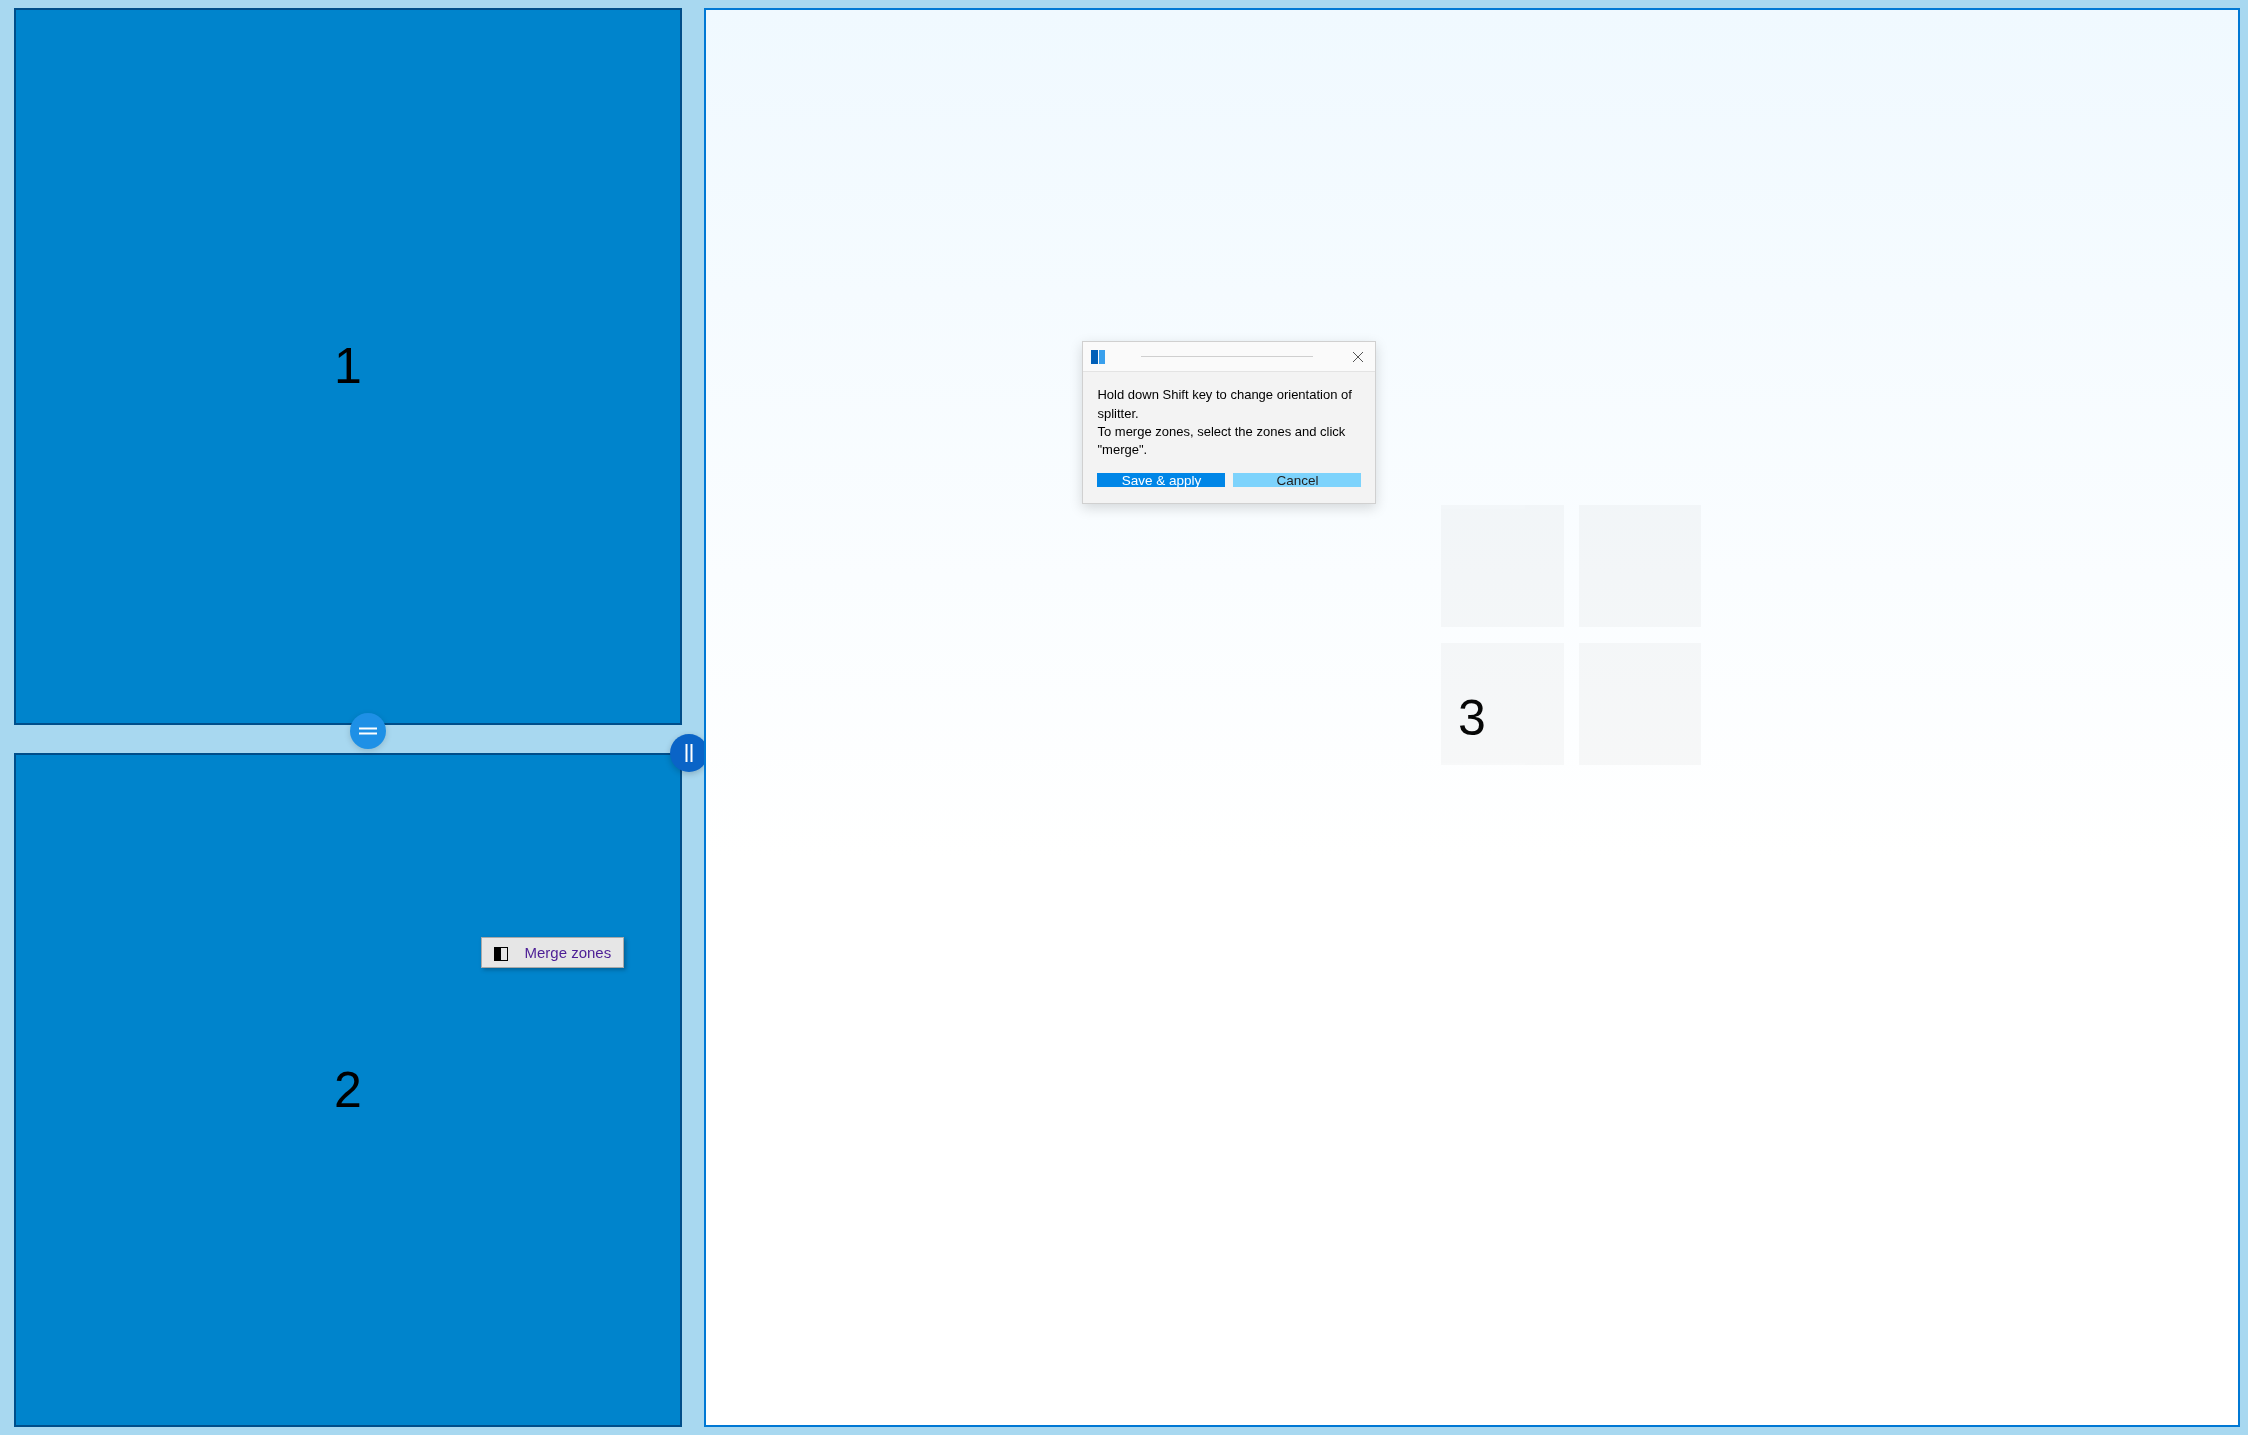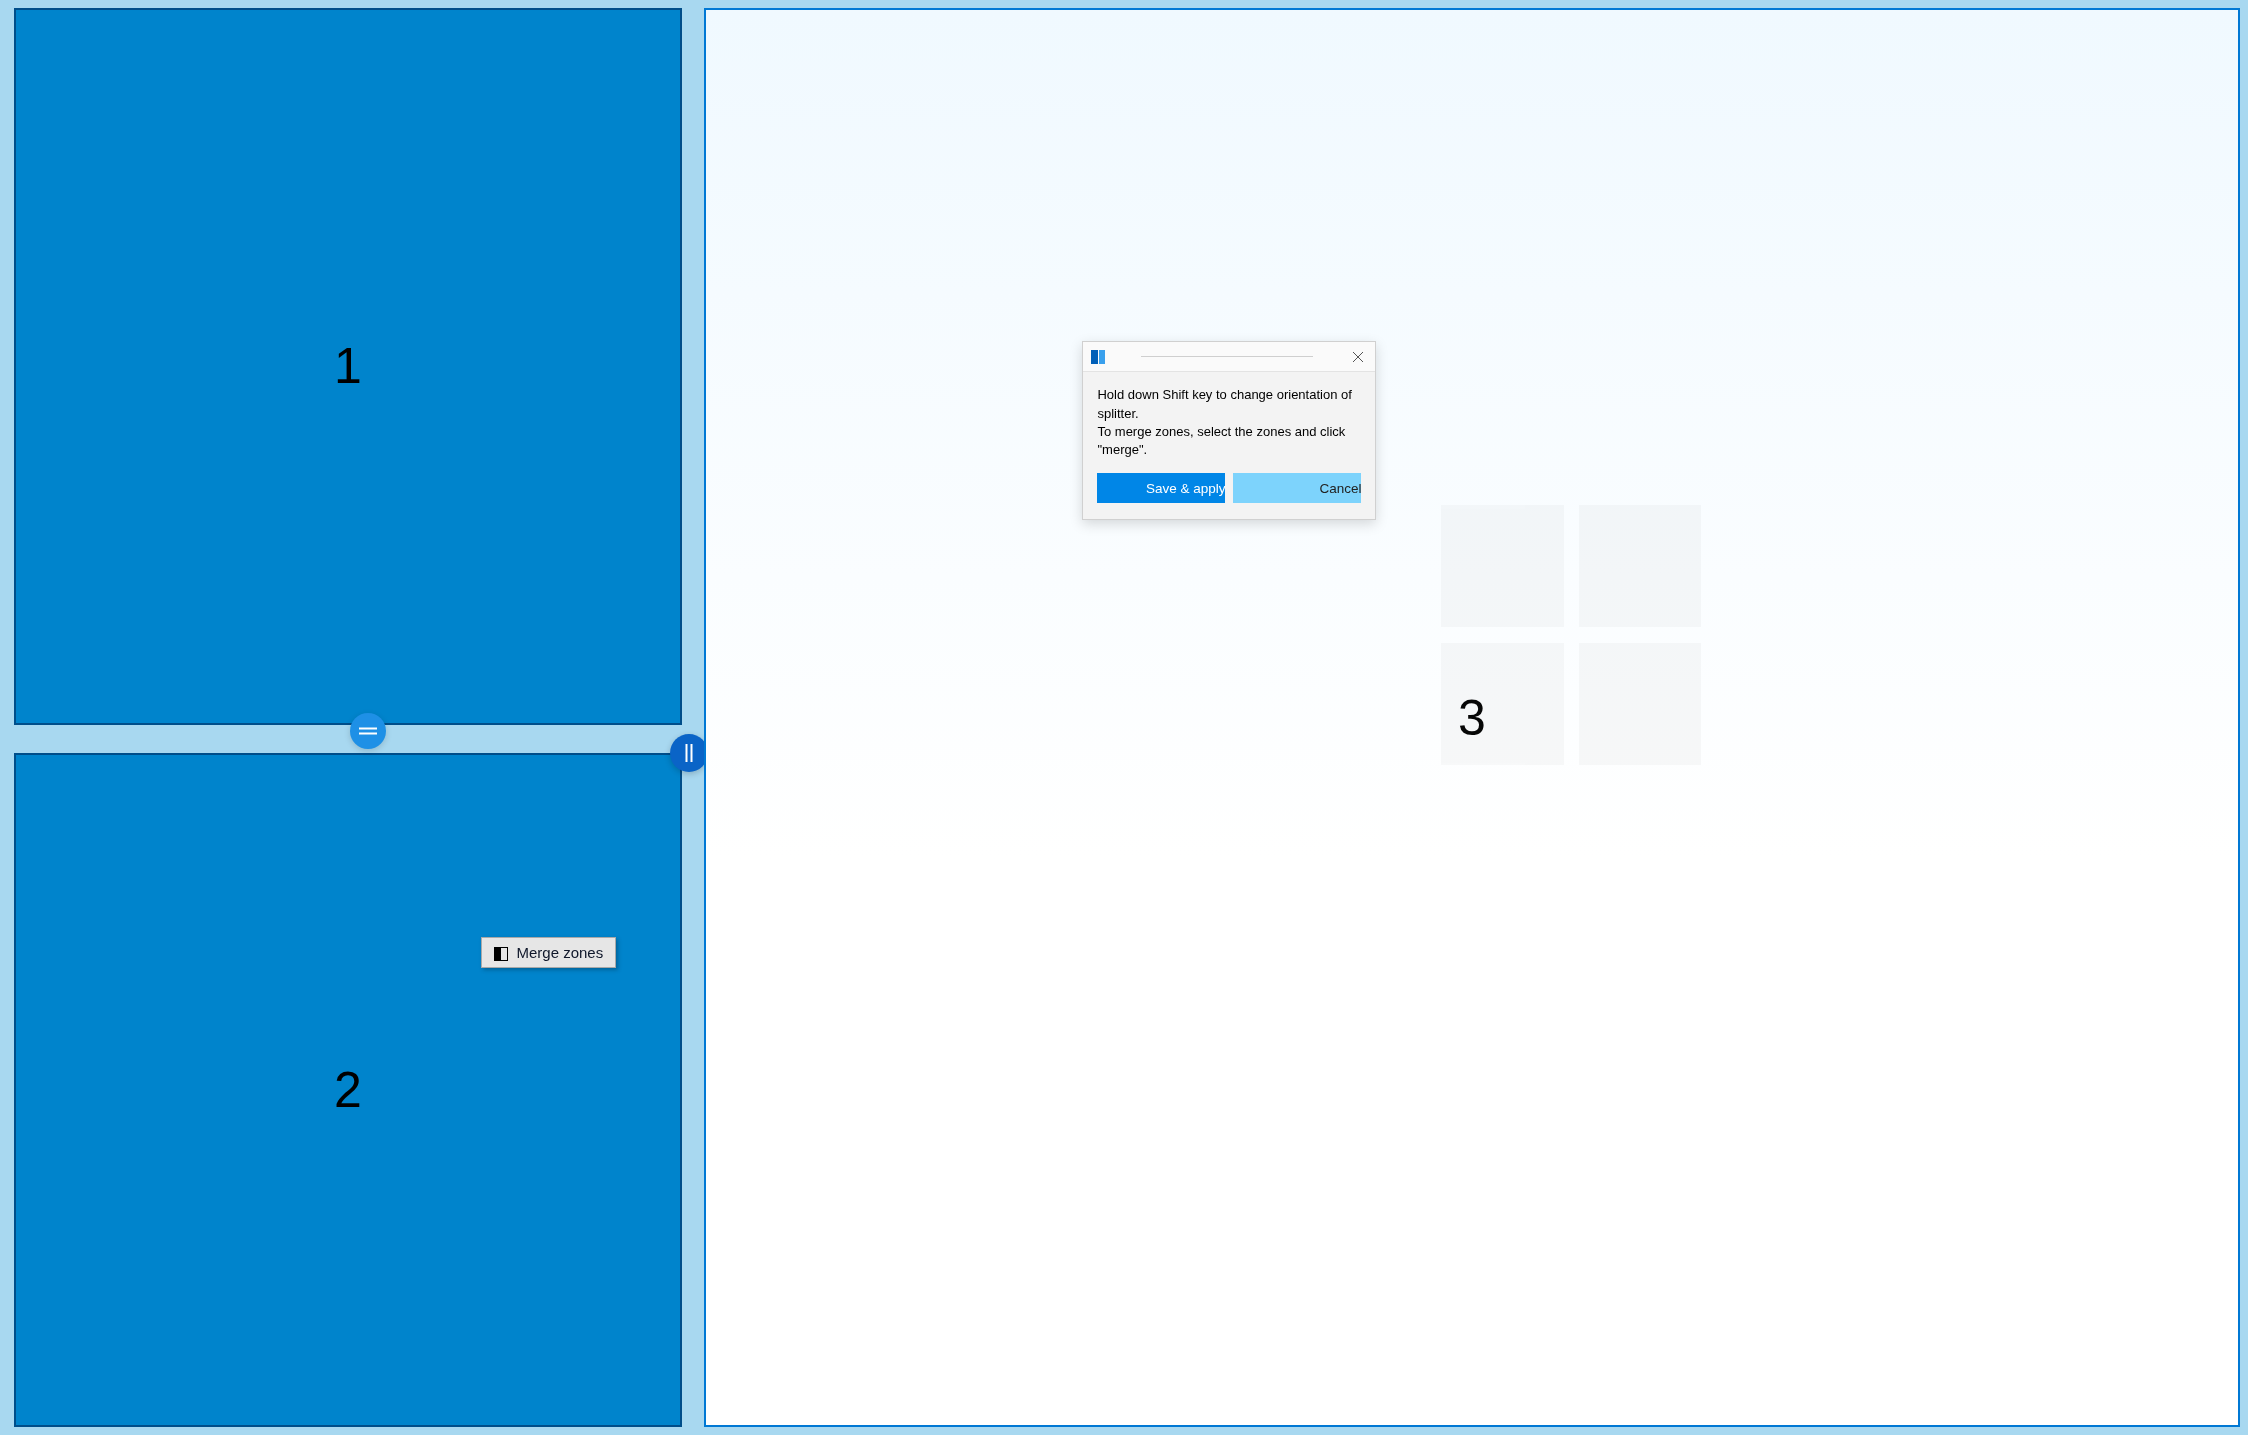--- a/index.html
+++ b/index.html
@@ -150,26 +150,26 @@
       transform: translateX(-2.5px);
     }
 
     
     .merge-btn {
       position: absolute;
       top: 65.5%;
       left: 21%;
       display: inline-flex;
       align-items: flex-end;
-      gap: 8px;
+      gap: 16px;
       background: #e6e6e6;
       border: 1px solid #a9a9a9;
       padding: 6px 12px;
       font-size: 15px;
-      color: #0f172a;
+      color: #4c1d95;
       box-shadow: 2px 2px 4px rgba(0,0,0,0.25);
       cursor: pointer;
     }
     .merge-btn .merge-glyph {
       width: 14px;
       height: 14px;
       border: 1.5px solid #000;
       background: linear-gradient(to right, #000 50%, transparent 50%);
     }
 
@@ -228,25 +228,24 @@
       color: #000000;
       line-height: 1.4;
       margin-bottom: 14px;
     }
     .dialog .btn-row {
       display: flex;
       gap: 8px;
     }
     .dialog button {
       flex: 1;
-      height: 30px;
+      height: 14px;
       font-size: 13.5px;
       border: none;
       cursor: pointer;
-      text-align: right;
     }
     .dialog .primary {
       background: #0086e7;
       color: #fff;
     }
     .dialog .secondary {
       background: #7dd3fc;
       color: #222;
     }
   </style>

